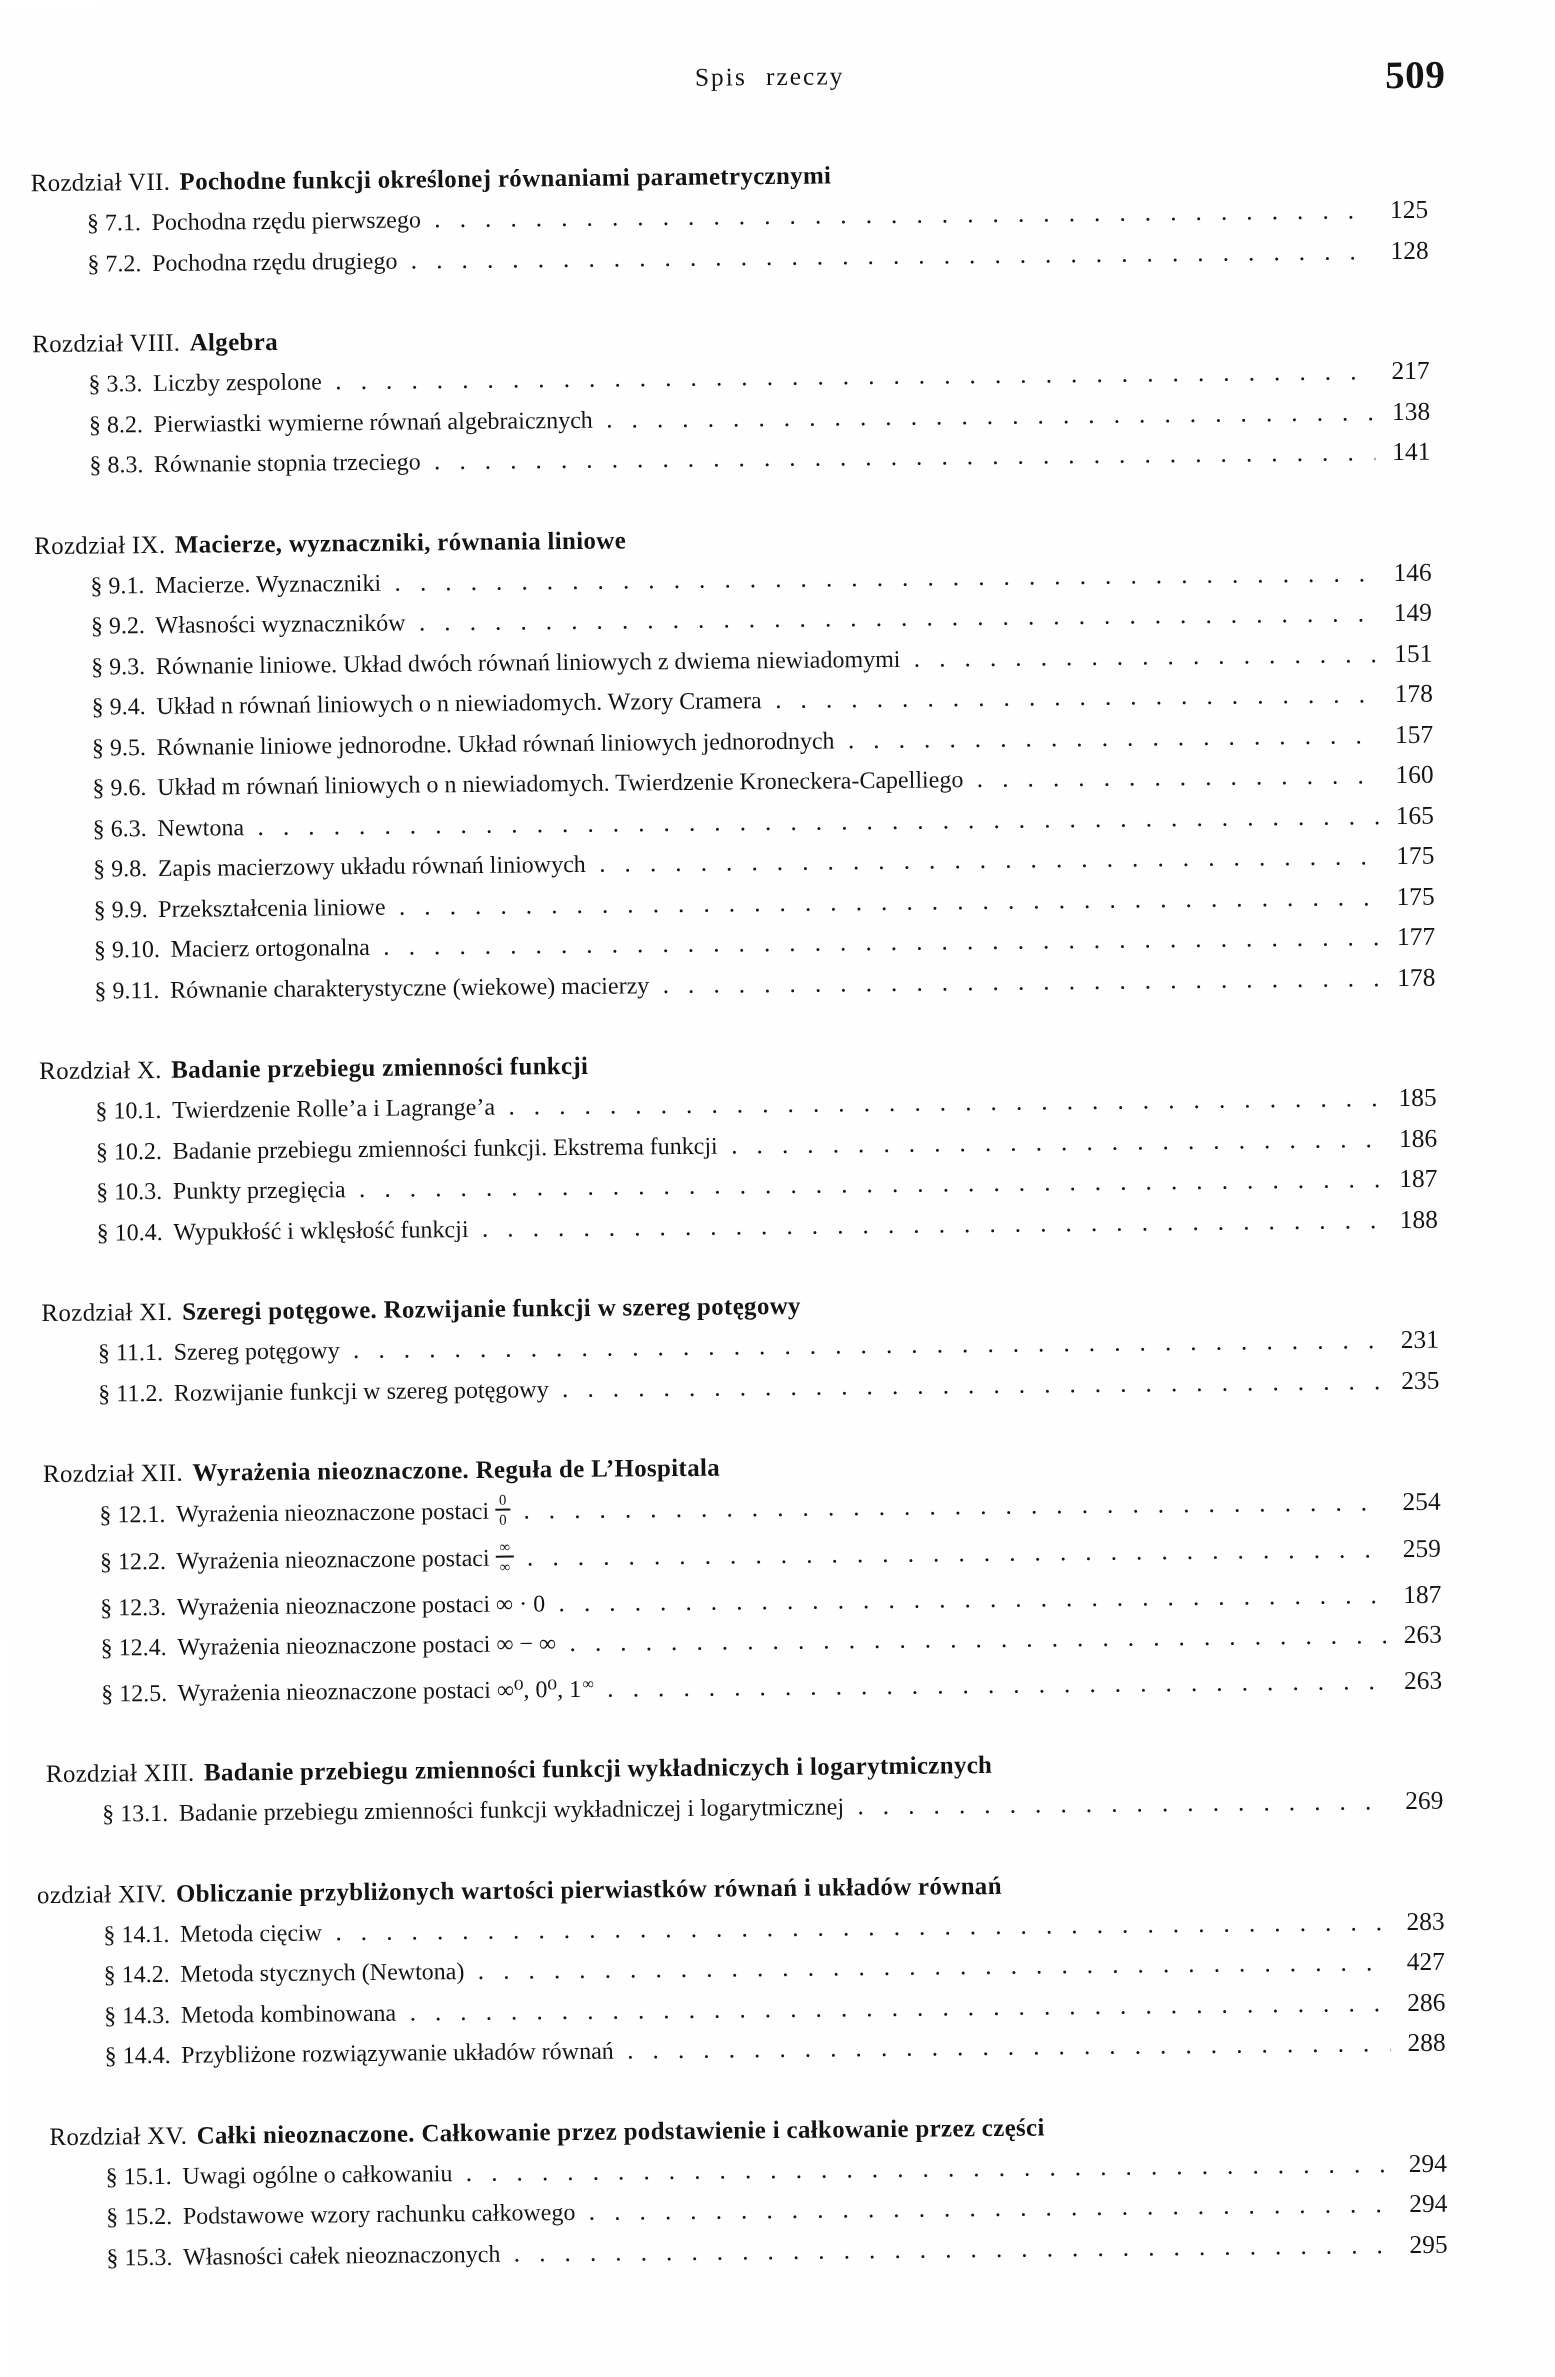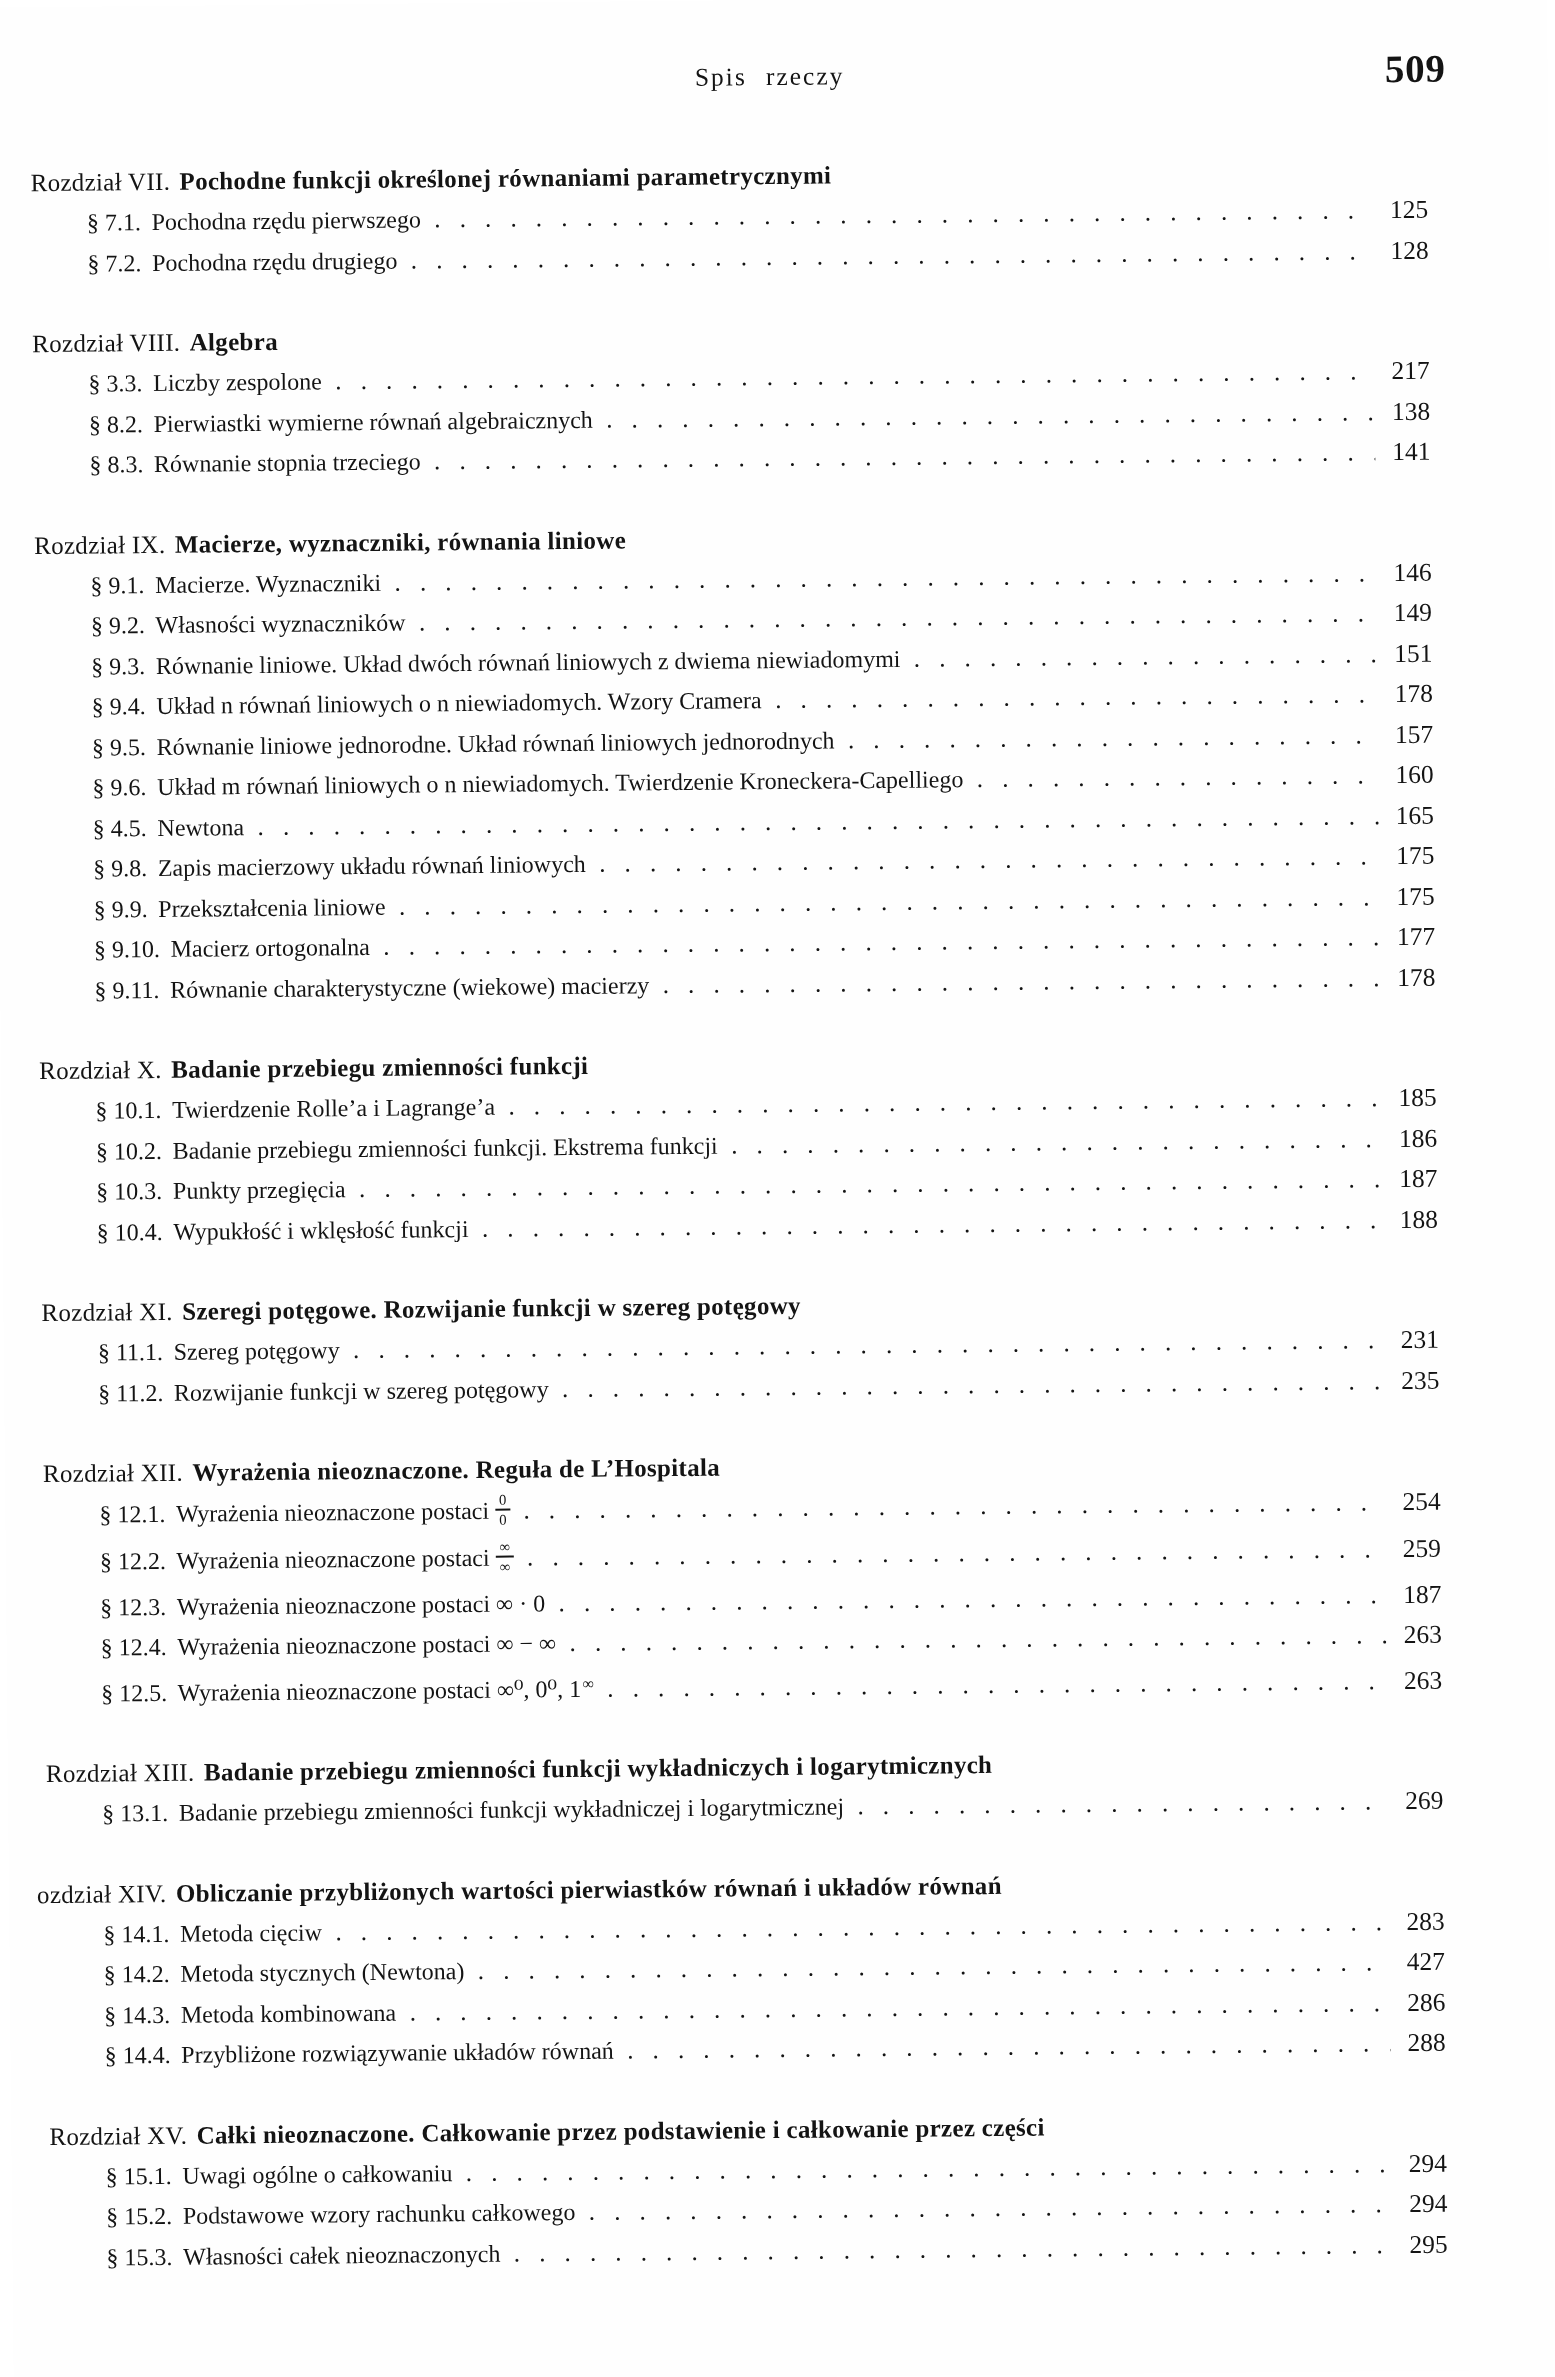--- a/index.html
+++ b/index.html
@@ -25,21 +25,21 @@
   .toc-header { position: relative; padding-top: 62px; }
   .header-title {
     text-align: center;
     font-size: 25.5px;
     letter-spacing: 2px;
     word-spacing: 10.7px;
   }
   .header-page {
     position: absolute;
     right: 102px;
-    top: 52px;
+    top: 58px;
     font-size: 39px;
     font-weight: 700;
     letter-spacing: 0.7px;
   }
   .toc-body { padding: 0 101px 0 38px; }
   .chapter { margin-top: 52px; }
   .chapter.first { margin-top: 70px; }
   .chapter-heading {
     margin: 0;
     font-size: 25px;
@@ -175,21 +175,21 @@
         <span class="leader"></span>
         <span class="row-page">157</span>
       </div>
       <div class="toc-row">
         <span class="row-num">§ 9.6.</span>
         <span class="row-title">Układ m równań liniowych o n niewiadomych. Twierdzenie Kroneckera-Capelliego</span>
         <span class="leader"></span>
         <span class="row-page">160</span>
       </div>
       <div class="toc-row">
-        <span class="row-num">§ 4.5.</span>
+        <span class="row-num">§ 6.3.</span>
         <span class="row-title">Newtona</span>
         <span class="leader"></span>
         <span class="row-page">165</span>
       </div>
       <div class="toc-row">
         <span class="row-num">§ 9.8.</span>
         <span class="row-title">Zapis macierzowy układu równań liniowych</span>
         <span class="leader"></span>
         <span class="row-page">175</span>
       </div>

